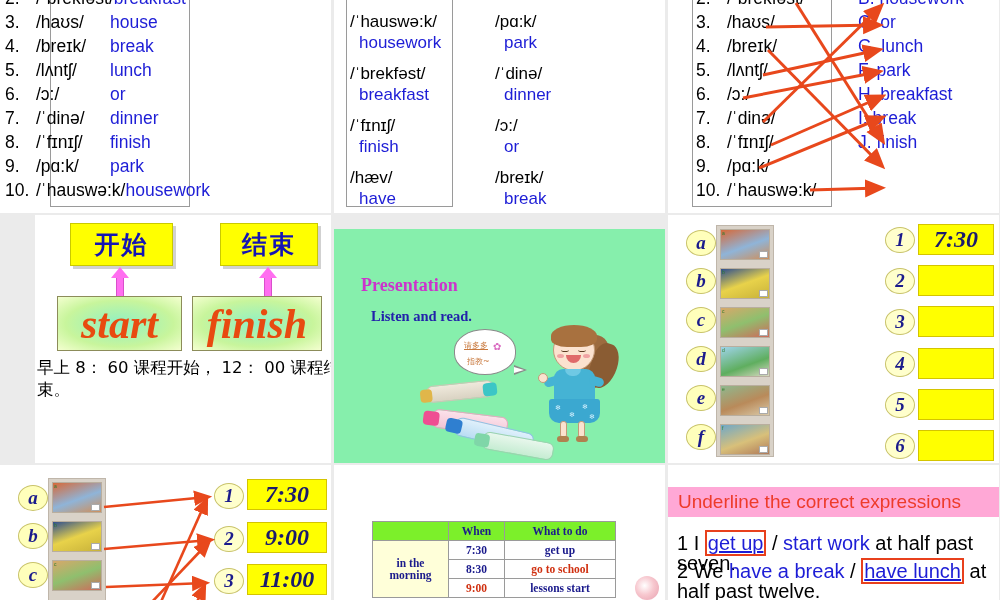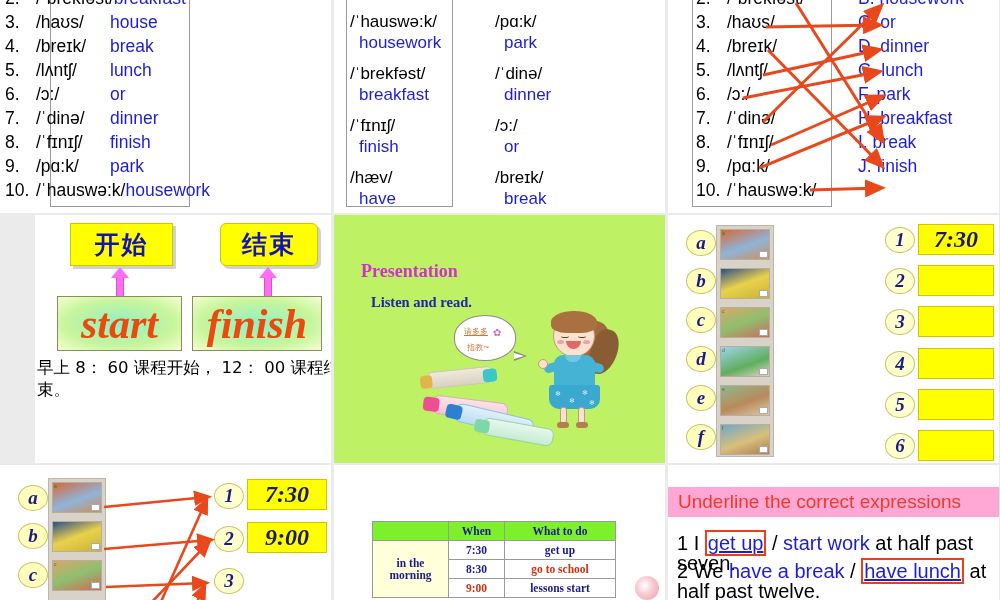--- a/index.html
+++ b/index.html
@@ -71,21 +71,21 @@
     position:absolute;
     background:#ffff00;
     border:1px solid #c9c900;
     box-shadow: 3px 3px 0 rgba(0,0,0,0.18);
     display:flex; align-items:center; justify-content:center;
     font-family:"DejaVu Sans", sans-serif;
     font-weight:bold; font-size:25px; color:#1414b4;
     letter-spacing:2px;
   }
   #cn-start { left:35px; top:8px; width:103px; height:43px; }
-  #cn-finish{ left:185px; top:8px; width:98px; height:43px;border-radius:6px; }
+  #cn-finish{ left:185px; top:8px; width:98px; height:43px; }
   .gbox {
     position:absolute;
     border:1px solid #8c8c5a;
     background: radial-gradient(ellipse at center, #8ff0c4 0%, #c8f59c 62%, #f4ffd0 100%);
     display:flex; align-items:center; justify-content:center;
     font-family:"Liberation Serif", serif;
     font-style:italic; font-weight:bold; font-size:42px; color:#e84a10;
   }
   #g-start  { left:22px; top:81px; width:125px; height:55px; }
   #g-finish { left:157px; top:81px; width:130px; height:55px; }
@@ -105,21 +105,21 @@
   }
   .en-sentence {
     position:absolute; left:2px; top:188px; width:330px;
     font-family:"Liberation Serif", serif;
     font-weight:bold; font-size:21px; line-height:25px; color:#000;
   }
   .en-sentence .s-start { color:#e0541f; }
   .en-sentence .s-finish{ color:#e61b8d; }
 
   
-  #slide5 { background:#bef264; }
+  #slide5 { background:#86efac;margin-top:14px; }
   #slide5 .pres-title {
     position:absolute; left:27px; top:46px;
     font-family:"Liberation Serif", serif; font-weight:bold;
     font-size:18px; color:#cc33cc;
   }
   #slide5 .pres-sub {
     position:absolute; left:37px; top:79px;
     font-family:"Liberation Serif", serif; font-weight:bold;
     font-size:14.5px; color:#2222aa;
   }
@@ -398,21 +398,20 @@
         <span class="voc-ph">/pɑ:k/</span>
       </div>
       <div class="voc-row">
         <span class="voc-num">10.</span>
         <span class="voc-ph">/ˈhauswə:k/</span>
       </div>
     </div>
     <div class="rightlist">
       <div class="r">B. housework</div>
       <div class="r">C. or</div>
-      <div class="r">D. dinner</div>
       <div class="r">G. lunch</div>
       <div class="r">F. park</div>
       <div class="r">H. breakfast</div>
       <div class="r">I.  break</div>
       <div class="r">J. finish</div>
     </div>
     <svg class="lines" viewBox="0 0 331 213">
       <defs>
         <marker id="ah" markerWidth="7" markerHeight="7" refX="5" refY="3" orient="auto">
           <path d="M0,0 L7,3 L0,6 z" fill="#e8481c"></path>
@@ -560,20 +559,21 @@
           <span class="tag"></span>
         </div>
     </div>
 
     <div class="num-bubble" style="left:214px; top:18px;">1</div>
     <div class="num-bubble" style="left:214px; top:61px;">2</div>
     <div class="num-bubble" style="left:214px; top:103px;">3</div>
 
     <div class="time-box" style="left:247px; top:14px;  width:80px; height:31px;">7:30</div>
     <div class="time-box" style="left:247px; top:57px;  width:80px; height:31px;">9:00</div>
+    <div class="time-box" style="left:247px; top:99px;  width:80px; height:31px;">11:00</div>
 
     <svg style="position:absolute;left:0;top:0;width:331px;height:139px;" viewBox="0 0 331 139">
       <defs>
         <marker id="ah2" markerWidth="7" markerHeight="7" refX="5" refY="3" orient="auto">
           <path d="M0,0 L7,3 L0,6 z" fill="#e8481c"></path>
         </marker>
       </defs>
       <g stroke="#e8481c" stroke-width="2.6" fill="none" marker-end="url(#ah2)">
         <line x1="104" y1="42" x2="207" y2="32"></line>
         <line x1="104" y1="84" x2="210" y2="75"></line>

